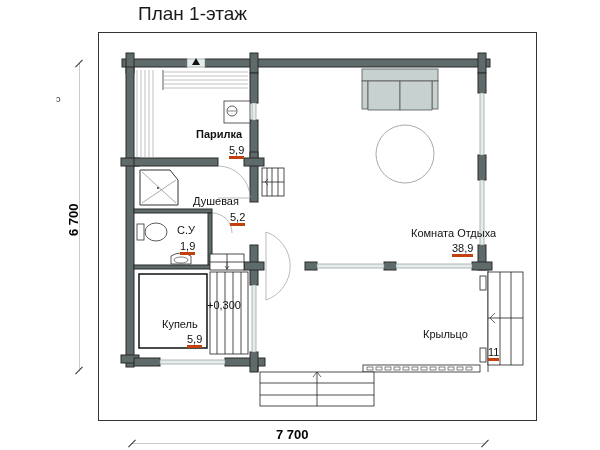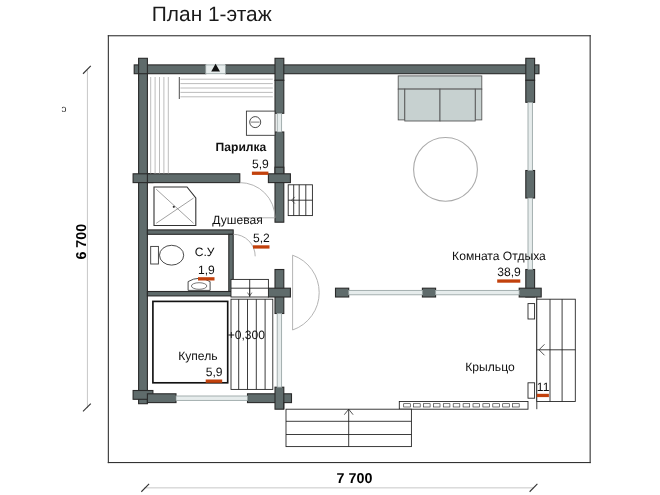--- a/index.html
+++ b/index.html
@@ -5,21 +5,21 @@
   html, body { margin:0; padding:0; background:#ffffff; }
   body { width:600px; height:450px; position:relative; overflow:hidden; font-family:"Liberation Sans", sans-serif; }
   .title { position:absolute; left:98px; top:3px; font-size:19px; color:#1a1a1a;margin-left:40px; }
   .frame-r { position:absolute; left:536px; top:32px; width:1px; height:389px; background:#333; }
   .frame-b { position:absolute; left:98px; top:420px; width:439px; height:1px; background:#333; }
   .frame-t { position:absolute; left:98px; top:32px; width:439px; height:1px; background:#333; }
   .frame-l { position:absolute; left:98px; top:32px; width:1px; height:389px; background:#333; }
   .dim-v { position:absolute; left:79px; top:63px; width:1px; height:308px; background:#ccc; }
   .dim-h { position:absolute; left:131px; top:443px; width:354px; height:1px; background:#ccc; }
   .dim-lbl-v { position:absolute; left:62px; top:200px; font-size:13px; font-weight:bold; transform:rotate(-90deg); transform-origin:left top; white-space:nowrap; }
-  .dim-lbl-h { position:absolute; left:306px; top:427px; font-size:13px; font-weight:bold; }
+  .dim-lbl-h { position:absolute; left:276px; top:427px; font-size:13px; font-weight:bold; }
   .tick { position:absolute; width:10px; height:1px; background:#333; transform:rotate(-45deg); }
   .mark { position:absolute; left:56px; top:94px; font-size:9px; color:#333; }
   svg.plan { position:absolute; left:0; top:0; }
   .lbl { position:absolute; font-size:11px; color:#111; white-space:nowrap; }
   .area { position:absolute; font-size:11px; color:#111; border-bottom:3px solid #c2410c; line-height:12px; }
 </style>
 </head>
 <body>
 
 <div class="title">План 1-этаж</div>

